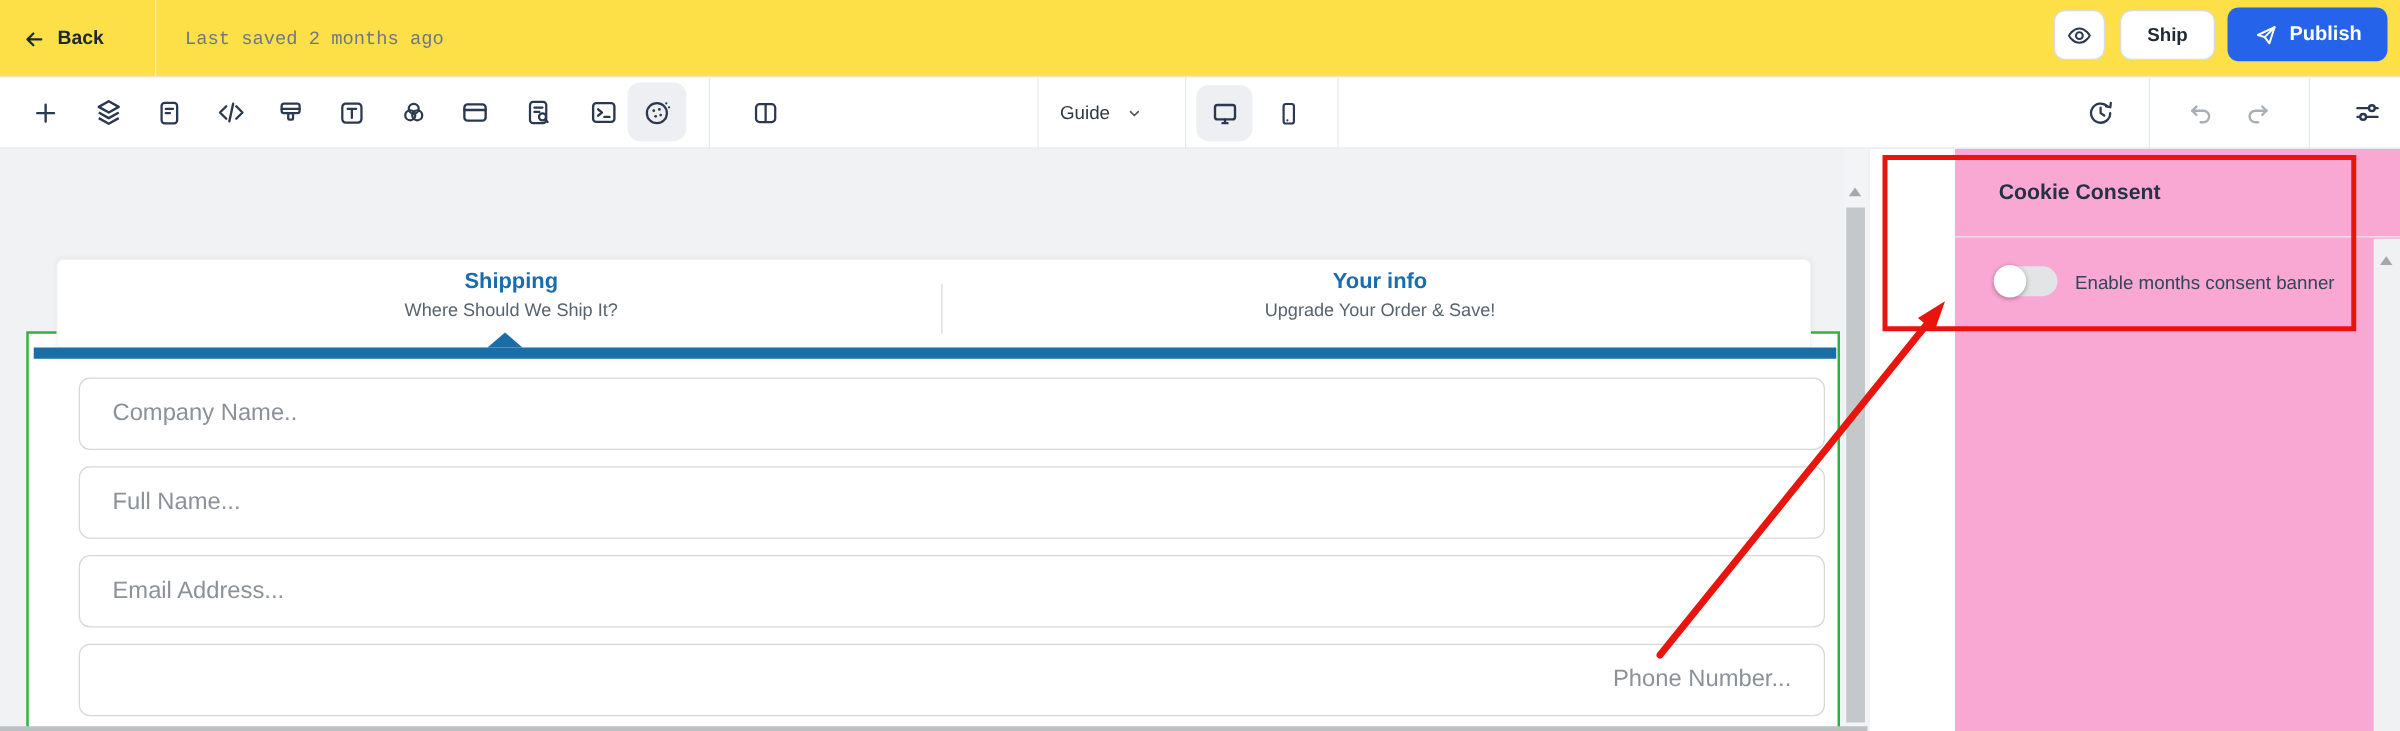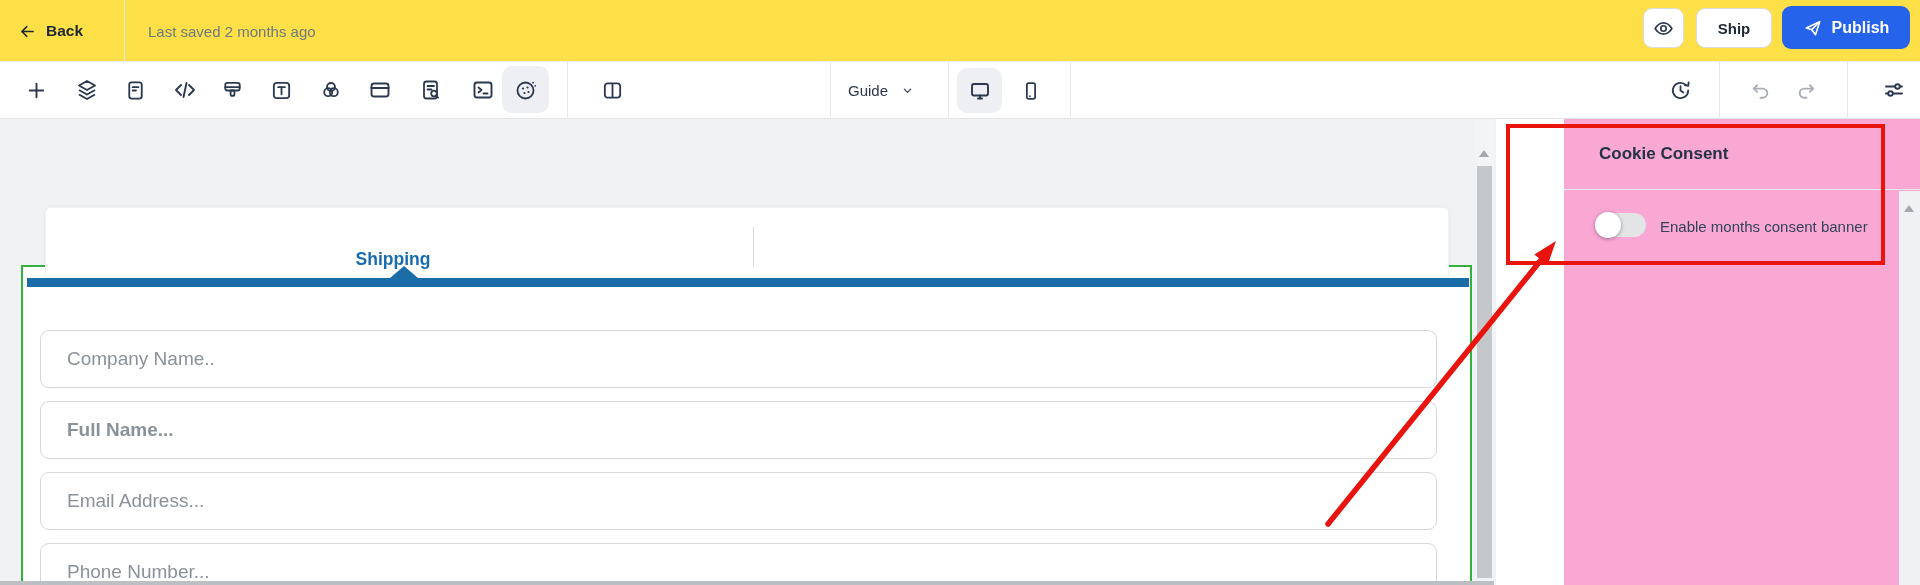--- a/index.html
+++ b/index.html
@@ -8,21 +8,21 @@
         font-family:"Liberation Sans","DejaVu Sans",sans-serif;background:#fff;}
 
   
   .hdr{position:absolute;left:0;top:0;width:1920px;height:62px;background:#fde047;
        border-bottom:1px solid #e9ebed;z-index:10;}
   .back-btn{position:absolute;left:18px;top:0;height:62px;display:flex;align-items:center;gap:9px;
             color:#1c2734;cursor:pointer;}
   .back-btn .lbl{font-size:15.5px;font-weight:600;}
   .hdr-vdiv{position:absolute;left:124px;top:0;width:1px;height:62px;background:#e9ebed;}
   .last-saved{position:absolute;left:148px;top:0;height:62px;display:flex;align-items:center;
-              font-size:15px;color:#6e7881;}
+              font-size:15px;color:#6e7881;font-family:Liberation Mono, monospace;}
   .icon-btn{position:absolute;top:8px;width:41px;height:40px;border:1px solid #d9dcdf;border-radius:9px;
             background:#fff;display:flex;align-items:center;justify-content:center;color:#2c3a4f;cursor:pointer;}
   .save-btn{position:absolute;left:1696px;top:8px;width:76px;height:40px;border:1px solid #d9dcdf;
             border-radius:9px;background:#fff;display:flex;align-items:center;justify-content:center;
             font-size:15px;font-weight:600;color:#212b36;cursor:pointer;}
   .publish-btn{position:absolute;left:1782px;top:6px;width:128px;height:43px;border:none;border-radius:9px;
             background:#2563eb;display:flex;align-items:center;justify-content:center;gap:9px;
             font-size:16px;font-weight:700;color:#fff;cursor:pointer;}
 
   
@@ -46,23 +46,23 @@
   .tabcard{position:absolute;left:45px;top:207px;width:1404px;height:70px;background:#fff;
          border:1px solid #f2f3f4;border-bottom:none;border-radius:6px 6px 0 0;
          box-shadow:0 0 4px rgba(0,0,0,0.05);z-index:2;}
   .tab{position:absolute;top:214px;width:400px;text-align:center;z-index:3;cursor:pointer;}
   .tab .t{font-size:17.5px;font-weight:700;color:#1a6dad;}
   .tab .s{margin-top:6px;font-size:14.5px;color:#57636d;}
   .tab-div{position:absolute;left:753px;top:227px;width:1px;height:40px;background:#d9dcde;z-index:3;}
   .notch{position:absolute;left:390px;top:266px;width:0;height:0;z-index:3;
          border-left:14px solid transparent;border-right:14px solid transparent;border-bottom:12px solid #1a6da7;}
   .pbar{position:absolute;left:27px;top:278px;width:1442px;height:9px;background:#1a6da7;z-index:3;}
-  .fld{position:absolute;left:40px;width:1397px;height:58px;border:1px solid #d5d8da;border-radius:9px;
+  .fld{position:absolute;left:63px;width:1397px;height:58px;border:1px solid #d5d8da;border-radius:9px;
        background:#fff;padding:0 26px;font-size:19px;color:#3d464e;z-index:3;outline:none;
-       font-family:"Liberation Sans","DejaVu Sans",sans-serif;margin-top:28px;}
+       font-family:"Liberation Sans","DejaVu Sans",sans-serif;}
   .fld::placeholder{color:#8a9199;opacity:1;}
 
   
   .in-sb{position:absolute;left:1475px;top:119px;width:19px;height:466px;background:#f3f4f5;z-index:4;}
   .in-sb .thumb{position:absolute;left:2px;top:47px;width:15px;height:412px;background:#c5c8ca;}
   .tri-up{width:0;height:0;border-left:5.5px solid transparent;border-right:5.5px solid transparent;
           border-bottom:7px solid #a2a8ae;}
   .in-sb .tri-up{position:absolute;left:4px;top:31px;}
   .h-sb{position:absolute;left:0;top:581px;width:1494px;height:4px;background:#bcc0c3;z-index:4;}
 
@@ -261,31 +261,36 @@
           <circle cx="8.5" cy="15.5" r="2.3" fill="#fff"></circle>
         </svg>
       </button>
   </div>
 
   <div class="canvas">
     <div class="frame"></div>
   </div>
   <div class="tabcard"></div>
 
-  <div class="tab" style="left:193px;margin-top:35px;">
+  <div class="tab" style="left:209px;">
     <div class="t">Shipping</div>
+    <div class="s">Where Should We Ship It?</div>
   </div>
   <div class="tab-div"></div>
+  <div class="tab" style="left:904px;">
+    <div class="t">Your info</div>
+    <div class="s">Upgrade Your Order &amp; Save!</div>
+  </div>
   <div class="notch"></div>
   <div class="pbar"></div>
 
   <input class="fld" style="top: 302px;" type="text" placeholder="Company Name..">
-  <input class="fld" style="top: 373px; font-weight: bold;" type="text" placeholder="Full Name...">
+  <input class="fld" style="top: 373px;" type="text" placeholder="Full Name...">
   <input class="fld" style="top: 444px;" type="text" placeholder="Email Address...">
-  <input class="fld" style="top: 515px;" type="text" placeholder="Phone Number...">
+  <input class="fld" style="top: 515px; text-align: right;" type="text" placeholder="Phone Number...">
 
   <div class="in-sb">
     <div class="tri-up"></div>
     <div class="thumb"></div>
   </div>
   <div class="h-sb"></div>
 
   <div class="panel">
     <div class="panel-title">Cookie Consent</div>
     <button class="close-btn">

